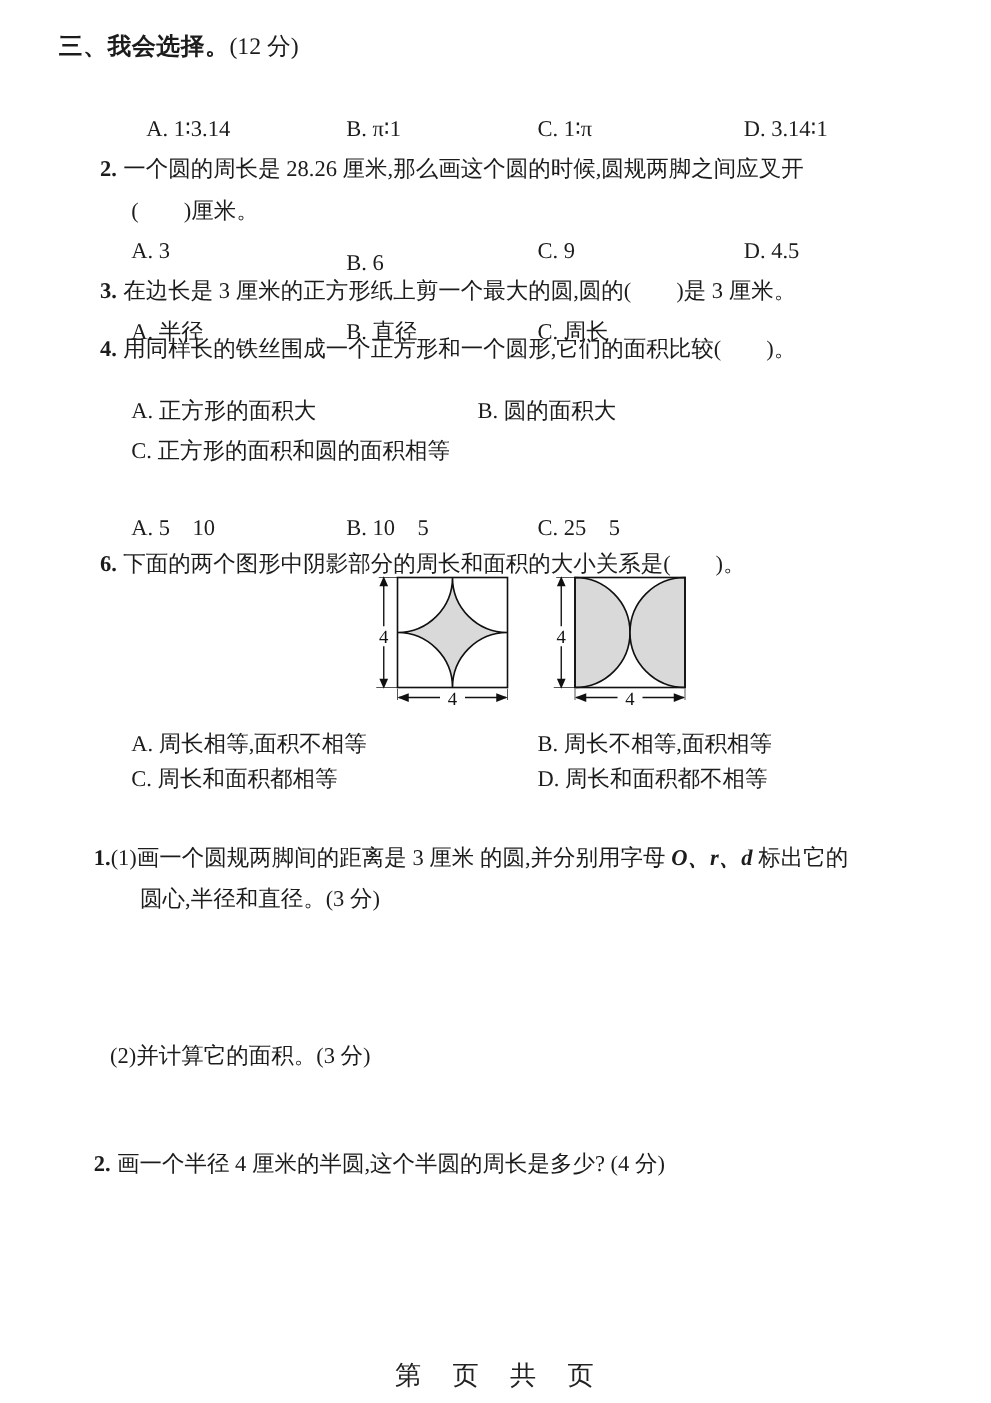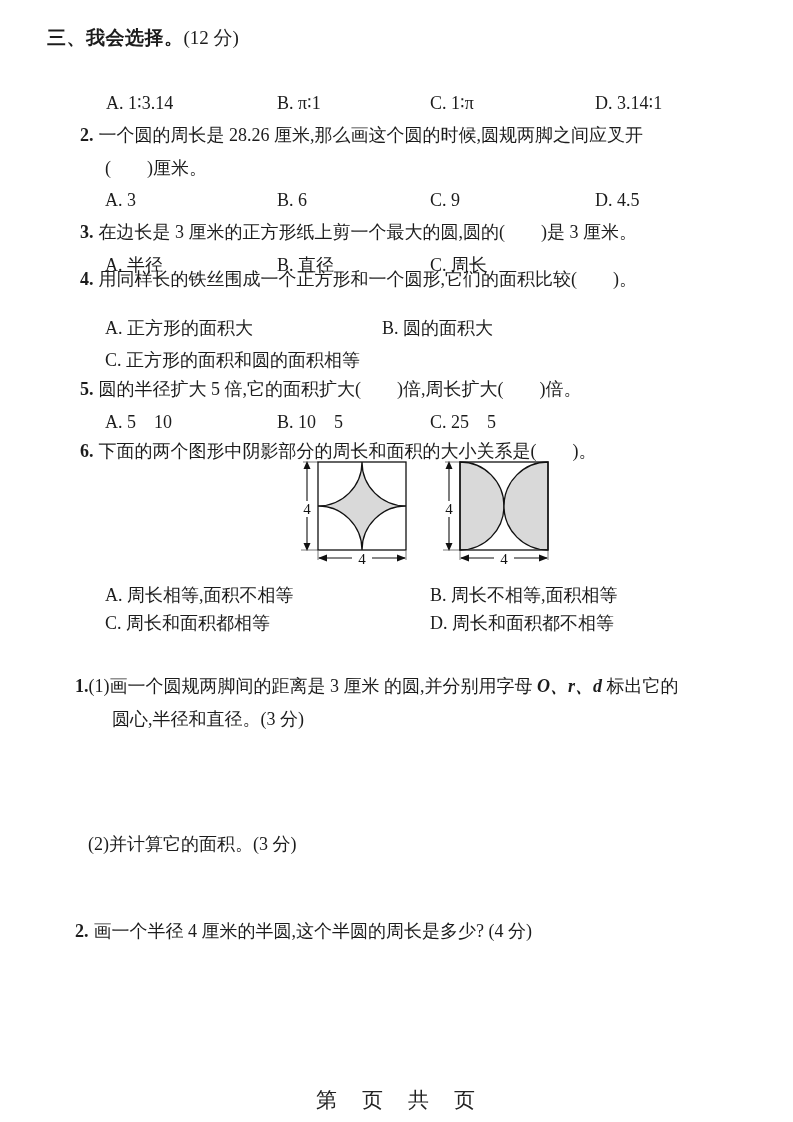--- a/index.html
+++ b/index.html
@@ -46,43 +46,42 @@
     color:#222;
   }
 </style>
 </head>
 <body>
 
 <div class="page">
 
   <div class="line heading" style="left:47px;top:27px"><span>三、我会选择。</span><span class="score">(12 分)</span></div>
 
-  <span class="opt" style="left:106px;top:92px">A. 1∶3.14</span>
+  <span class="opt" style="left:117px;top:92px">A. 1∶3.14</span>
   <span class="opt" style="left:277px;top:92px">B. π∶1</span>
   <span class="opt" style="left:430px;top:92px">C. 1∶π</span>
   <span class="opt" style="left:595px;top:92px">D. 3.14∶1</span>
 
   <div class="line" style="left:80px;top:125px"><span class="qnum">2.</span><span>一个圆的周长是 28.26 厘米,那么画这个圆的时候,圆规两脚之间应叉开</span></div>
   <div class="line" style="left:105px;top:158px">(　　)厘米。</div>
   <span class="opt" style="left:105px;top:190px">A. 3</span>
-  <span class="opt" style="left:277px;top:190px">B. 6</span>
+  <span class="opt" style="left:277px;top:200px">B. 6</span>
   <span class="opt" style="left:430px;top:190px">C. 9</span>
   <span class="opt" style="left:595px;top:190px">D. 4.5</span>
 
   <div class="line" style="left:80px;top:222px"><span class="qnum">3.</span><span>在边长是 3 厘米的正方形纸上剪一个最大的圆,圆的(　　)是 3 厘米。</span></div>
   <span class="opt" style="left:105px;top:253px">A. 半径</span>
   <span class="opt" style="left:277px;top:253px">B. 直径</span>
   <span class="opt" style="left:430px;top:253px">C. 周长</span>
 
   <div class="line" style="left:80px;top:269px"><span class="qnum">4.</span><span>用同样长的铁丝围成一个正方形和一个圆形,它们的面积比较(　　)。</span></div>
   <span class="opt" style="left:105px;top:316px">A. 正方形的面积大</span>
   <span class="opt" style="left:382px;top:316px">B. 圆的面积大</span>
   <span class="opt" style="left:105px;top:348px">C. 正方形的面积和圆的面积相等</span>
 
-  <div class="line" style="left:80px;top:379px"><span class="qnum">5.</span><span>圆的半径扩大 5 倍,它的面积扩大(　　)倍,周长扩大(　　)倍。</span></div>
   <span class="opt" style="left:105px;top:410px">A. 5　10</span>
   <span class="opt" style="left:277px;top:410px">B. 10　5</span>
   <span class="opt" style="left:430px;top:410px">C. 25　5</span>
 
   <div class="line" style="left:80px;top:441px"><span class="qnum">6.</span><span>下面的两个图形中阴影部分的周长和面积的大小关系是(　　)。</span></div>
 
   <svg class="fig" style="left:300px;top:457px" width="116" height="114" viewBox="0 0 116 114">
     <line x1="3" y1="5" x2="18" y2="5" class="ext"></line>
     <line x1="1" y1="93" x2="18" y2="93" class="ext"></line>
     <rect x="18" y="5" width="88" height="88" fill="none" class="shape"></rect>

